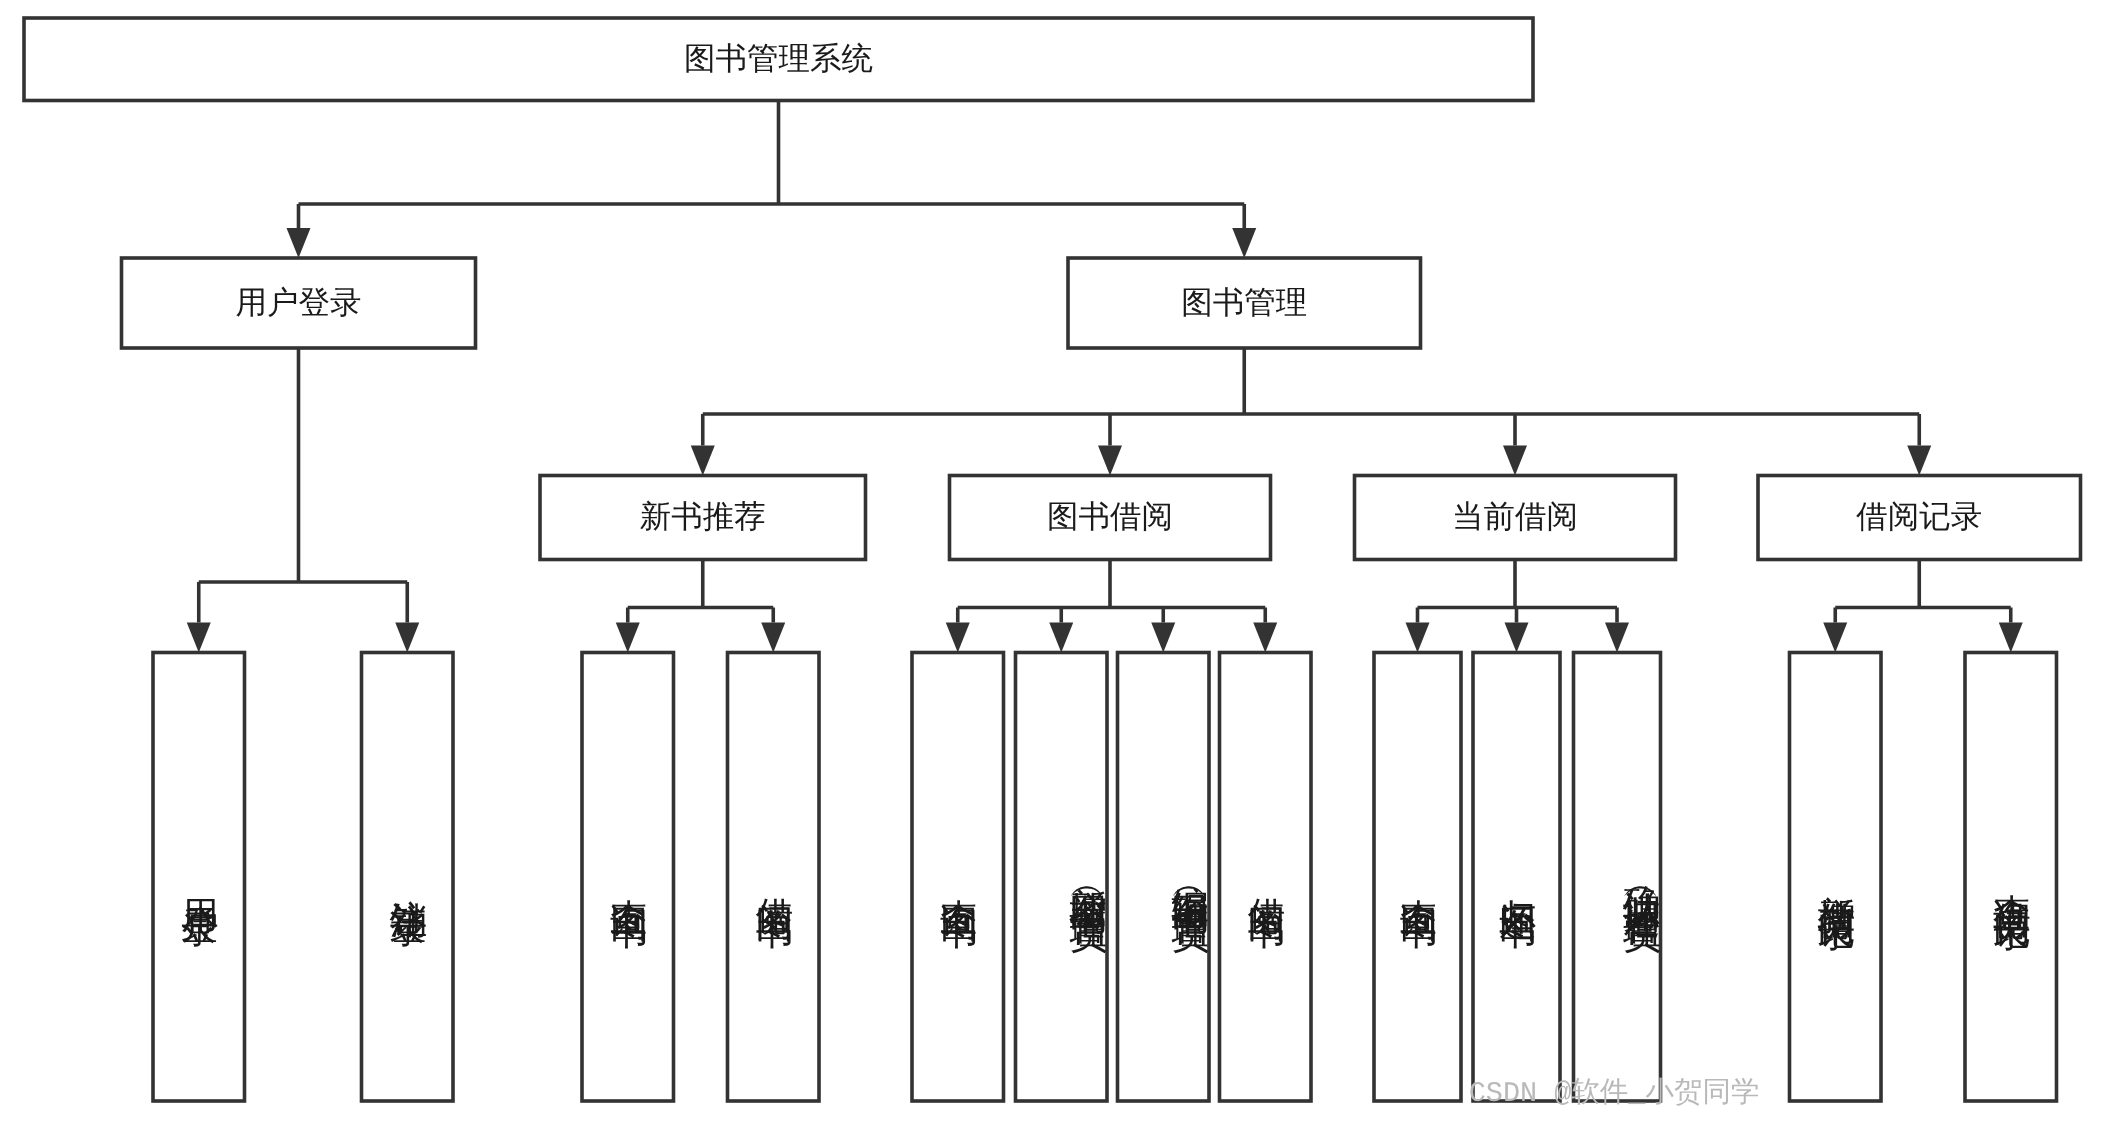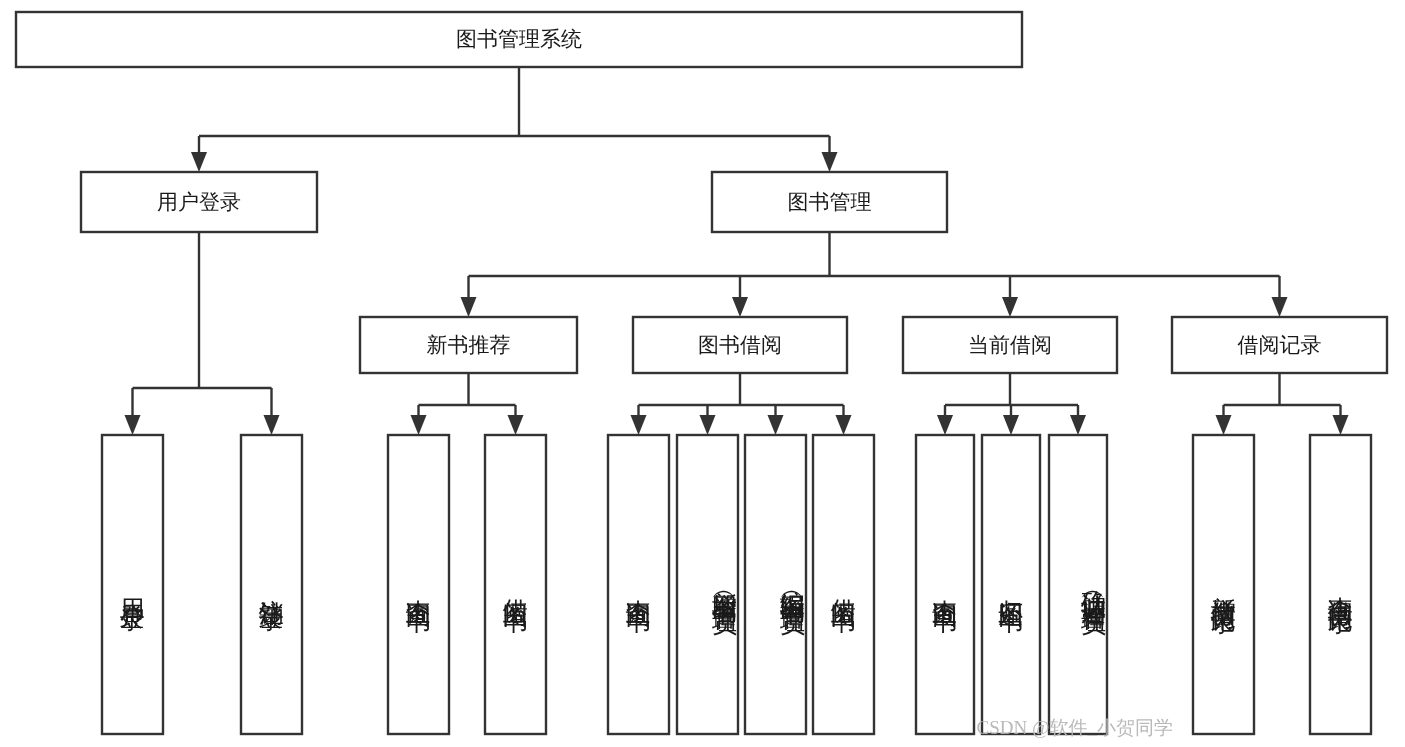--- a/index.html
+++ b/index.html
@@ -60,21 +60,21 @@
     color: #1a1a1a;
     letter-spacing: 3px;
     text-align: center;
     white-space: nowrap;
     pointer-events: none;
   }
   .watermark {
     position: absolute;
     right: 8px;
     bottom: 6px;
-    font-family: Liberation Serif, serif;
+    font-family: Liberation Mono, monospace;
     font-size: 19px;
     color: #b9b9b9;
     white-space: nowrap;
     user-select: none;
   }
 </style>
 </head>
 <body>
 
 <div id="diagram-root">

